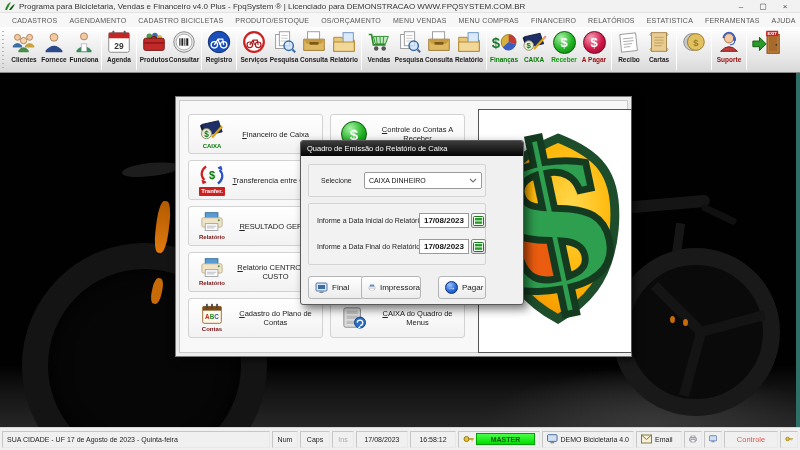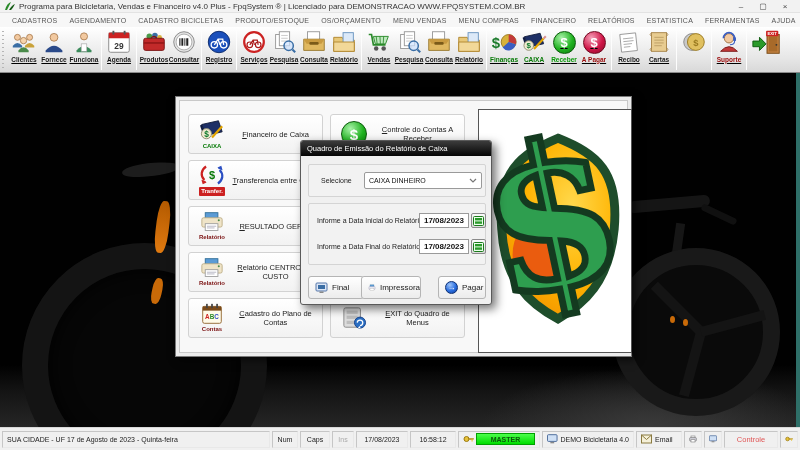--- a/index.html
+++ b/index.html
@@ -10,21 +10,21 @@
   .titlebar { position:absolute; left:0; top:0; width:800px; height:13px; background:#f2f2f2; border-bottom:1px solid #e3e3e3; display:flex; align-items:center; padding:0 4px; }
   .titlebar .ttl { font-size:8px; color:#333; margin-left:3px; white-space:nowrap; }
   .wctrls { margin-left:auto; display:flex; }
   .wctrl { width:22px; height:12px; font-size:8px; color:#444; display:flex; align-items:center; justify-content:center; }
 
   
   .menubar { position:absolute; left:0; top:13px; width:800px; height:14px; background:#f7f7f7; display:flex; align-items:center; padding-left:6px; }
   .menuitem { font-size:7px; color:#555; padding:0 6px; white-space:nowrap; letter-spacing:.2px; }
 
   
-  .toolbar { position:absolute; left:0; top:27px; width:800px; height:46px; background:linear-gradient(#ffffff,#e6e6e6 70%,#d8d8d8); border-bottom:1px solid #8a8a8a; display:flex; align-items:center; padding-left:2px;text-decoration:underline; }
+  .toolbar { position:absolute; left:0; top:27px; width:800px; height:46px; background:linear-gradient(#ffffff,#e6e6e6 70%,#d8d8d8); border-bottom:1px solid #8a8a8a; display:flex; align-items:center; padding-left:2px; }
   .grip { width:5px; height:38px; margin-right:2px; background:repeating-linear-gradient(to bottom,#b5b5b5 0 1.5px,transparent 1.5px 4px); background-size:2px 100%; background-repeat:repeat-y; }
   .tb-item { width:30px; display:flex; flex-direction:column; align-items:center; justify-content:flex-start; height:42px; }
   .tb-item .ic { height:27px; display:flex; align-items:center; justify-content:center; }
   .tb-label { font-size:6.5px; font-weight:bold; color:#1a1a1a; white-space:nowrap; line-height:8px; }
   .tb-sep { width:1px; height:40px; background:#b0b0b0; border-right:1px solid #fdfdfd; margin:0 2px; }
   .tbi { width:28px; height:26px; display:block; }
   .sphere { width:23px; height:23px; border-radius:50%; display:flex; align-items:center; justify-content:center; color:#fff; font-weight:bold; font-size:13px; }
   .sph-green { background:radial-gradient(circle at 35% 28%,#a8f2a8,#21b321 55%,#0a7a0a); border:1px solid #0a5a0a; }
   .sph-red { background:radial-gradient(circle at 35% 28%,#f5a0b8,#d01648 55%,#8a0a2a); border:1px solid #70081f; }
   .sph-blue { background:radial-gradient(circle at 35% 28%,#9ec4f8,#2a6ee0 55%,#12409a); border:1px solid #0c2f73; }
@@ -51,21 +51,21 @@
   .mb { position:absolute; width:135px; height:40px; background:linear-gradient(#ffffff,#f2f2f2); border:1px solid #d2d2d2; border-radius:3px; display:flex; align-items:center; padding:1px 3px; }
   .mb-iconwrap { width:40px; display:flex; flex-direction:column; align-items:center; line-height:7px; }
   .mb-caption { font-size:6px; font-weight:bold; margin-top:1px; white-space:nowrap; }
   .cap-green { color:#067a06; } .cap-maroon { color:#7a1010; }
   .cap-redbox { color:#fff; background:#cc2020; padding:1px 2px; border-radius:1px; }
   .mb-label { flex:1; display:block; text-align:center; font-size:7.5px; color:#222; line-height:9px; }
   .mb-label::first-letter { text-decoration:underline; }
   .logo-panel { position:absolute; left:298px; top:8px; width:154px; height:244px; background:#fff; border:1px solid #555; display:flex; align-items:center; justify-content:center; overflow:hidden; }
 
   
-  .dialog { position:absolute; left:300px; top:67px; width:192px; height:165px; background:#f0f0f0; border:1px solid #5a5a5a; border-radius:3px; box-shadow:4px 4px 10px rgba(0,0,0,.55); }
+  .dialog { position:absolute; left:300px; top:67px; width:224px; height:165px; background:#f0f0f0; border:1px solid #5a5a5a; border-radius:3px; box-shadow:4px 4px 10px rgba(0,0,0,.55); }
   .dlg-title { height:15px; background:linear-gradient(#3c3c3c,#050505); color:#fff; font-size:7.5px; display:flex; align-items:center; padding-left:6px; border-radius:2px 2px 0 0; white-space:nowrap; }
   .groupbox { position:absolute; left:7px; width:178px; border:1px solid #d4d4d4; border-radius:2px; background:#f2f2f2; }
   .gb1 { top:23px; height:33px; }
   .gb2 { top:62px; height:62px; }
   .dlg-lbl { position:absolute; font-size:7px; color:#222; white-space:nowrap; }
   .combo { position:absolute; left:55px; top:7px; width:118px; height:17px; background:#fff; border:1px solid #9a9a9a; border-radius:2px; display:flex; align-items:center; padding:0 4px; }
   .combo-val { flex:1; font-size:7px; color:#111; }
   .date-box { position:absolute; width:50px; height:15px; background:#fff; border:1px solid #9a9a9a; font-size:8px; font-weight:bold; color:#111; display:flex; align-items:center; justify-content:center; }
   .cal-btn { position:absolute; width:15px; height:15px; background:linear-gradient(#fafafa,#ddd); border:1px solid #8a8a8a; border-radius:2px; display:flex; align-items:center; justify-content:center; }
   .dlg-btn { position:absolute; top:135px; height:23px; background:linear-gradient(#ffffff,#ececec); border:1px solid #b5b5b5; border-radius:3px; display:flex; align-items:center; gap:4px; padding-left:6px; font-size:8px; color:#222; }
@@ -544,21 +544,21 @@
                 <g fill="#bdbdbd">
                   <rect x="7" y="5" width="12" height="3.5"></rect>
                   <rect x="7" y="10.5" width="12" height="3.5"></rect>
                   <rect x="7" y="16" width="12" height="3.5"></rect>
                 </g>
                 <circle cx="21.5" cy="18" r="6" fill="#2a6ec2" stroke="#14408a"></circle>
                 <path d="M18.5,18 a3,3 0 1,1 3,3.2" fill="none" stroke="#fff" stroke-width="1.4"></path>
                 <path d="M21.5,21.6 l-2.4,1.6 3,1.2 z" fill="#fff"></path>
               </svg>
           </div>
-          <span class="mb-label">EXIT do Quadro de Menus</span>
+          <span class="mb-label">CAIXA do Quadro de Menus</span>
         </div>
 
         <div class="logo-panel">
           <svg viewBox="0 0 154 244" width="152" height="242">
             <defs>
               <radialGradient id="lg1" cx="62%" cy="38%" r="75%">
                 <stop offset="0%" stop-color="#ffd94d"></stop>
                   <stop offset="55%" stop-color="#ffb300"></stop>
                   <stop offset="100%" stop-color="#ef8c00"></stop>
               </radialGradient>

